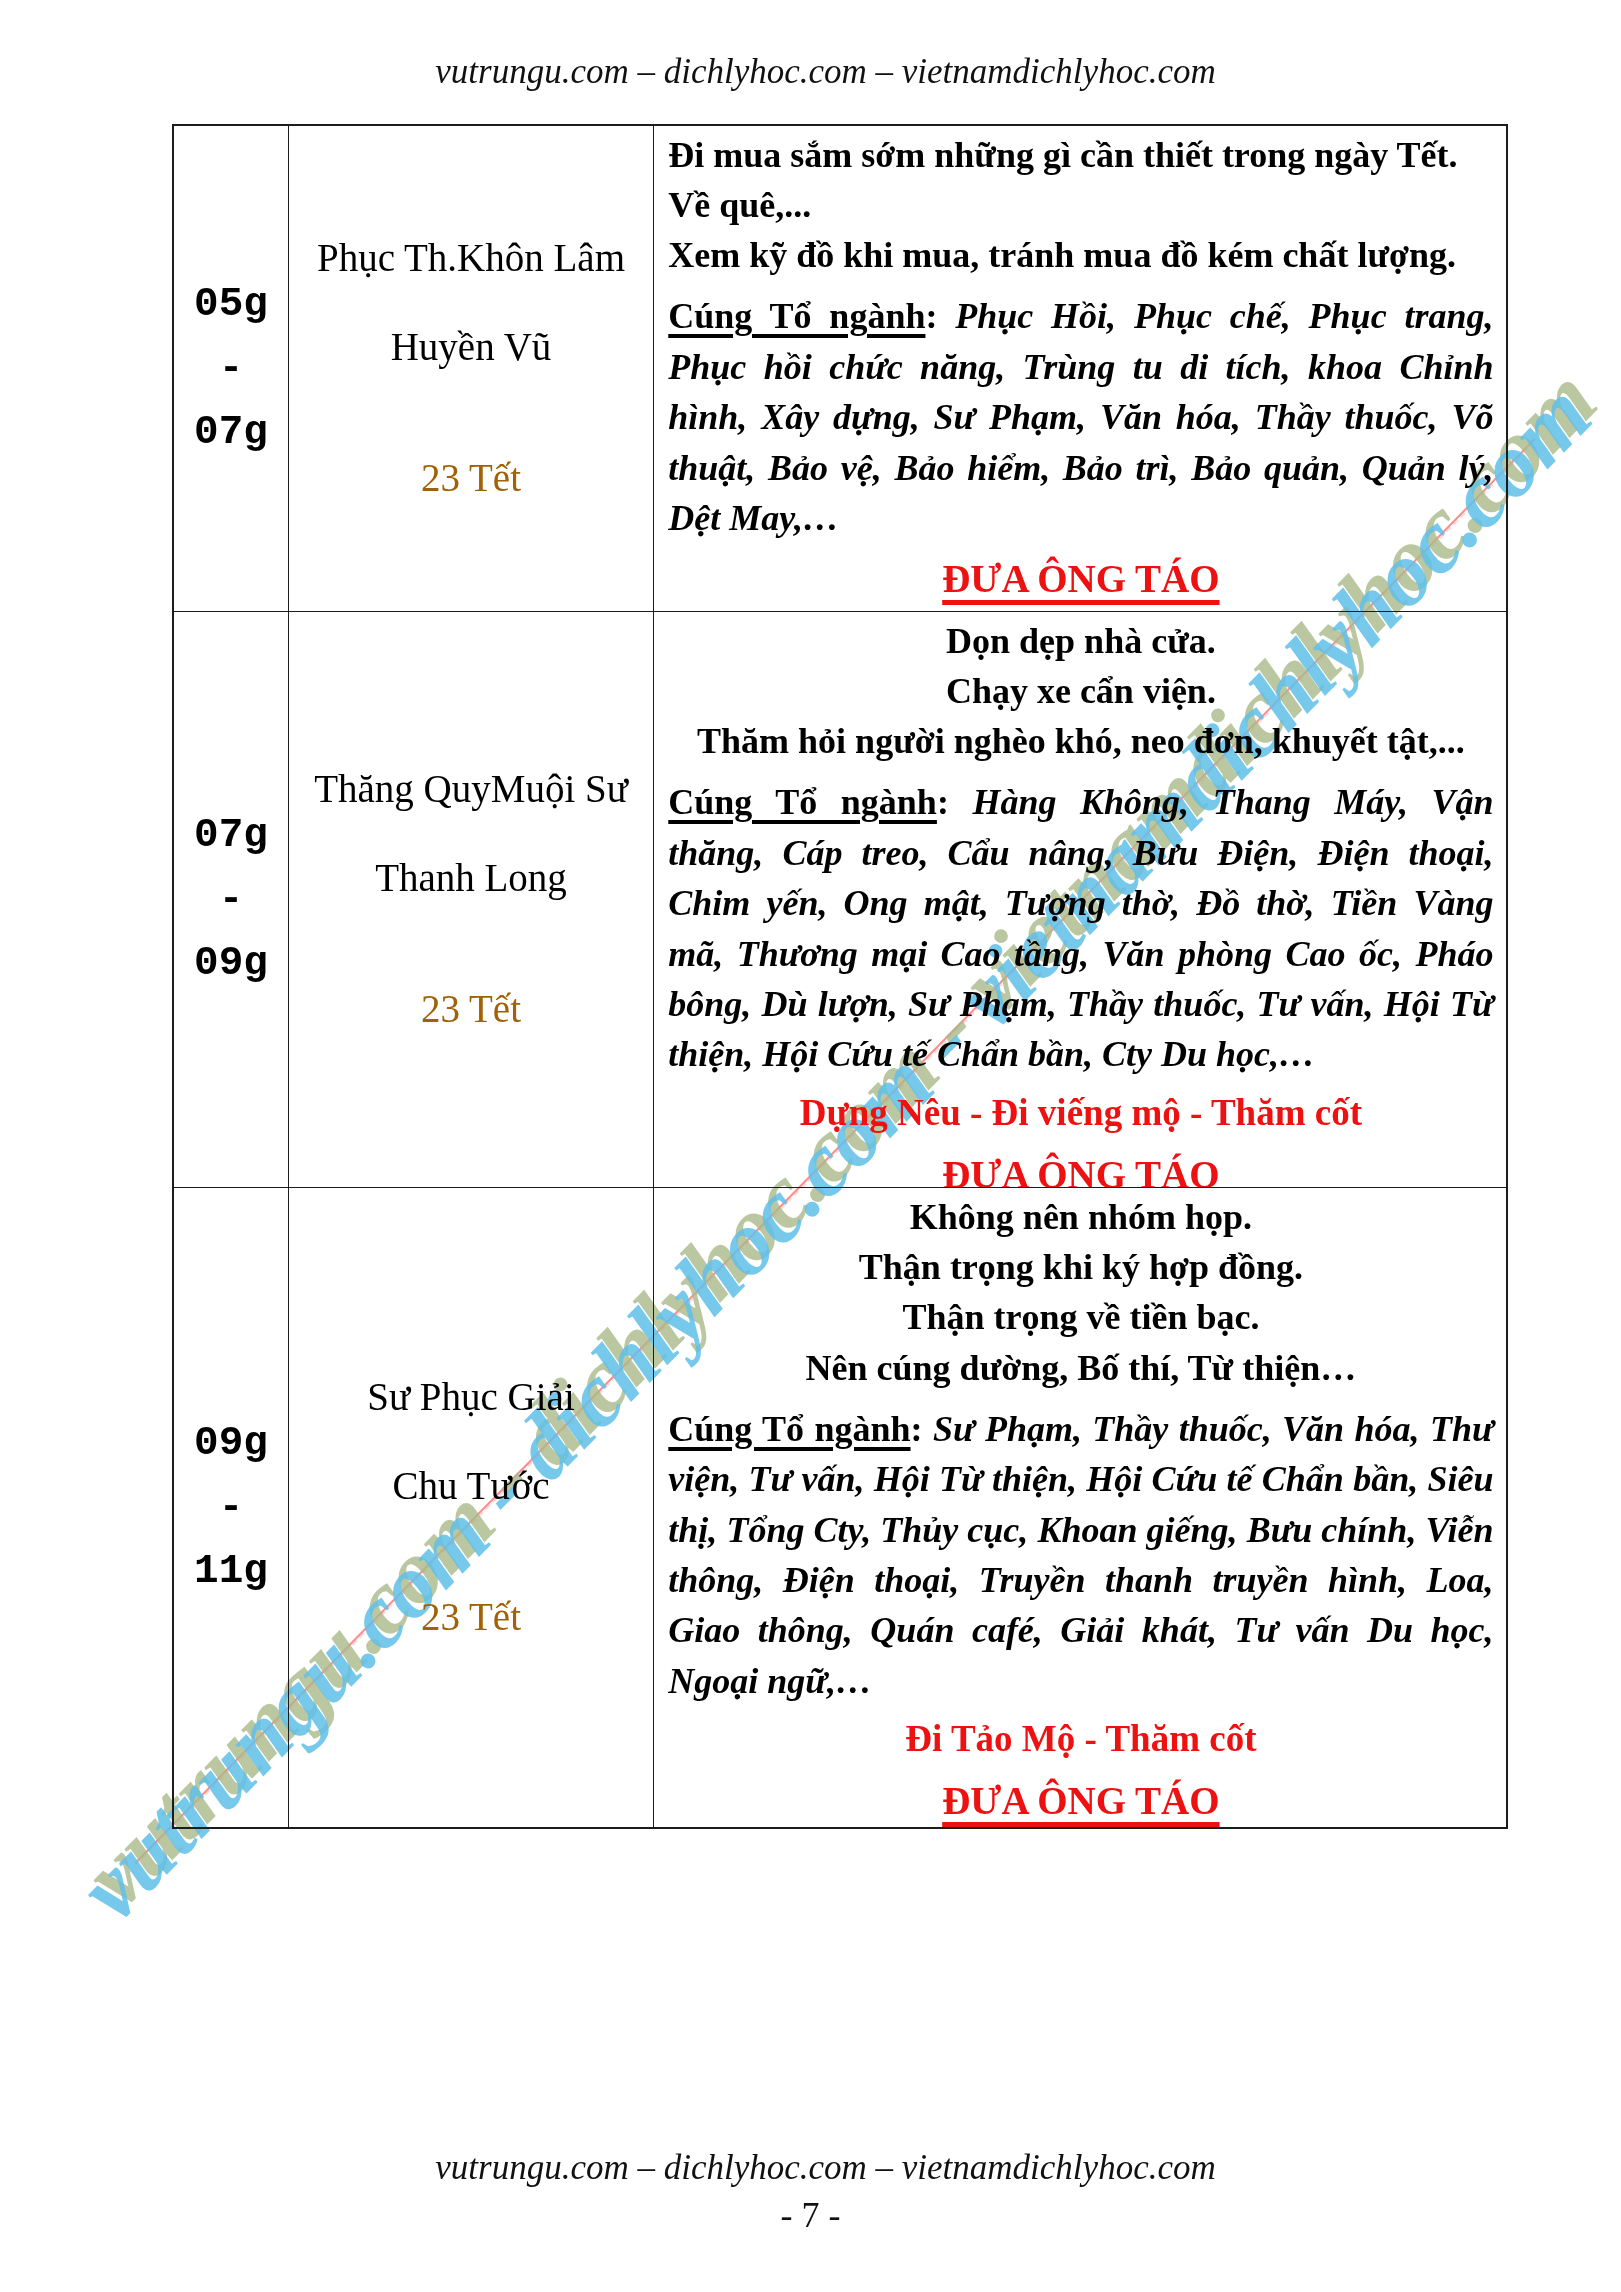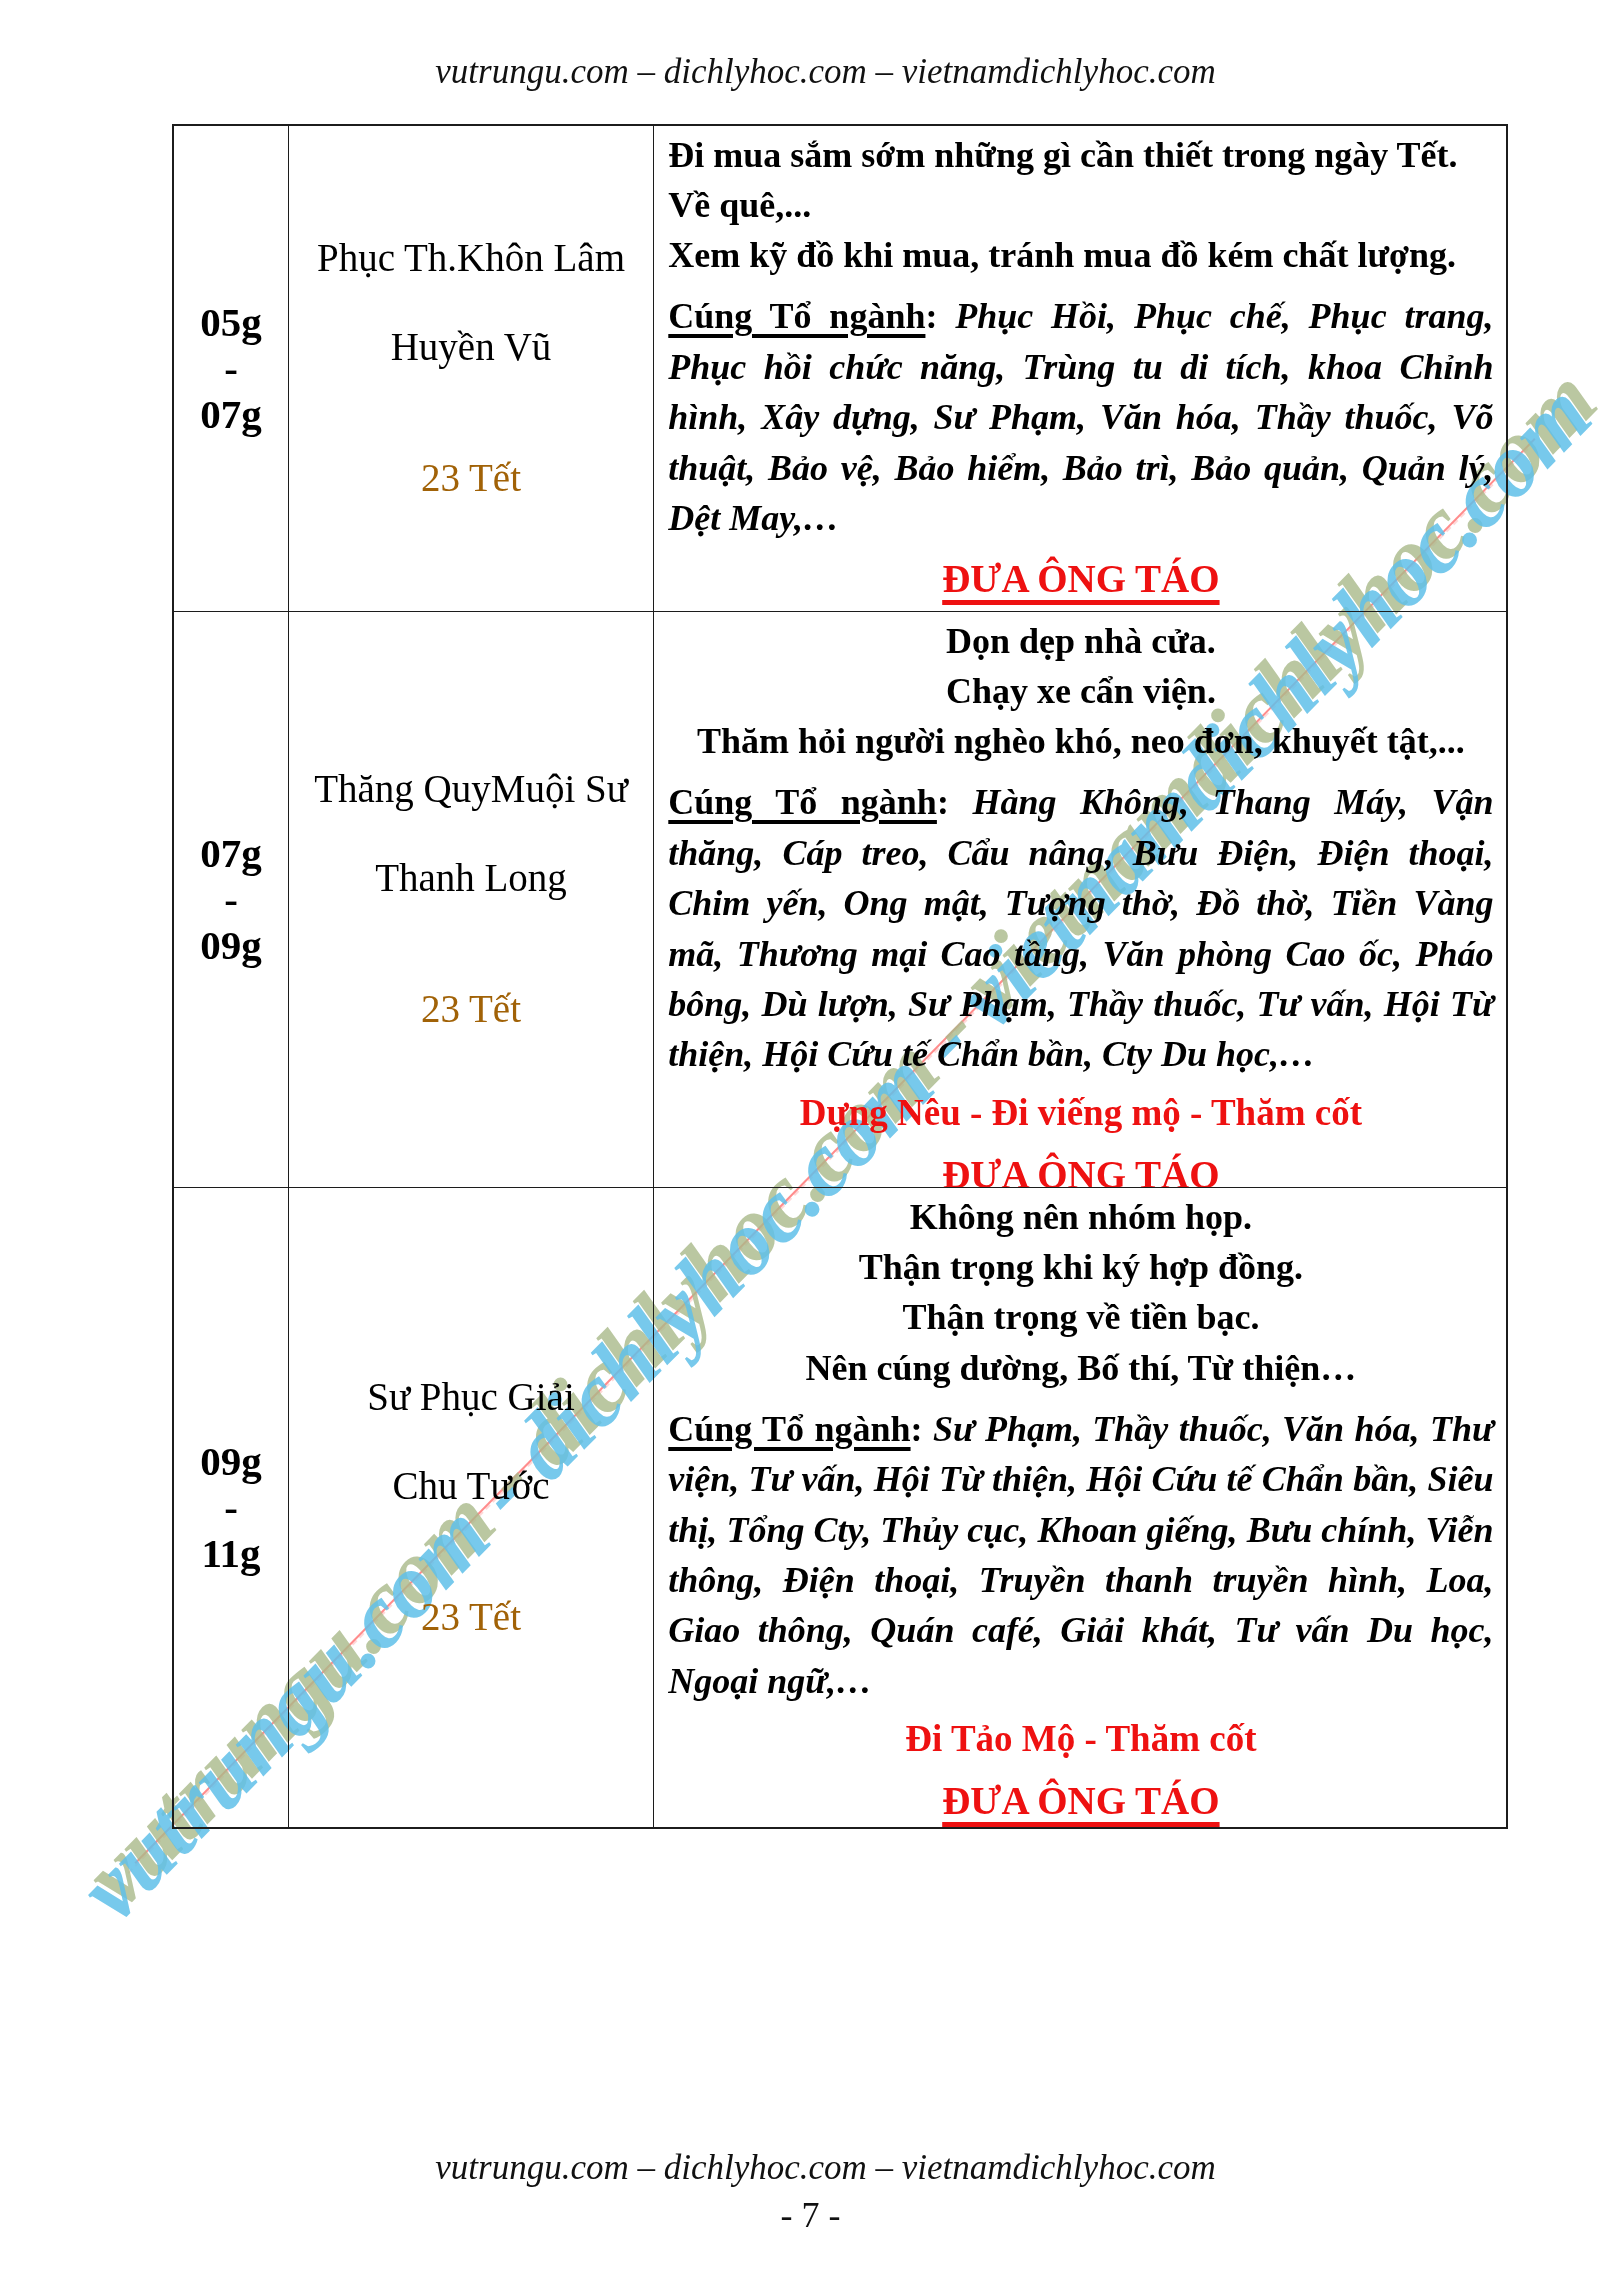--- a/index.html
+++ b/index.html
@@ -36,21 +36,21 @@
     border:2.7px solid #1c1c1c;display:grid;z-index:1;
     grid-template-columns:115px 365px 1fr;
     grid-template-rows:486px 576px 1fr;
     background:transparent;
   }
   .cell{border-right:1.8px solid #1c1c1c;border-bottom:1.8px solid #1c1c1c;overflow:hidden;background:transparent;}
   .cell.c3{border-right:none;}
   .cell.r3{border-bottom:none;}
 
   .time-cell{display:flex;flex-direction:column;align-items:center;justify-content:center;
-    gap:5px;font-weight:bold;font-size:41px;line-height:1;}
+    gap:23px;font-weight:bold;font-size:41px;line-height:1;font-family:Liberation Mono, monospace;}
   .name-cell{display:flex;flex-direction:column;align-items:center;justify-content:center;
     text-align:center;font-weight:normal;font-size:39px;line-height:1.35;gap:36px;}
   .day{color:#a16207;margin-top:43px;}
 
   .content-cell{padding:3.6px 12.5px 3.6px 14.3px;font-weight:bold;font-size:36px;line-height:1.40;}
   .advice{text-align:left;}
   .advice.center{text-align:center;}
   .nganh{text-align:justify;margin:10.7px 0 0 0;}
   .nganh-label{text-decoration:underline;text-decoration-thickness:3.6px;text-underline-offset:6.3px;}
   .nganh-list{font-style:italic;margin-top:17px;}

